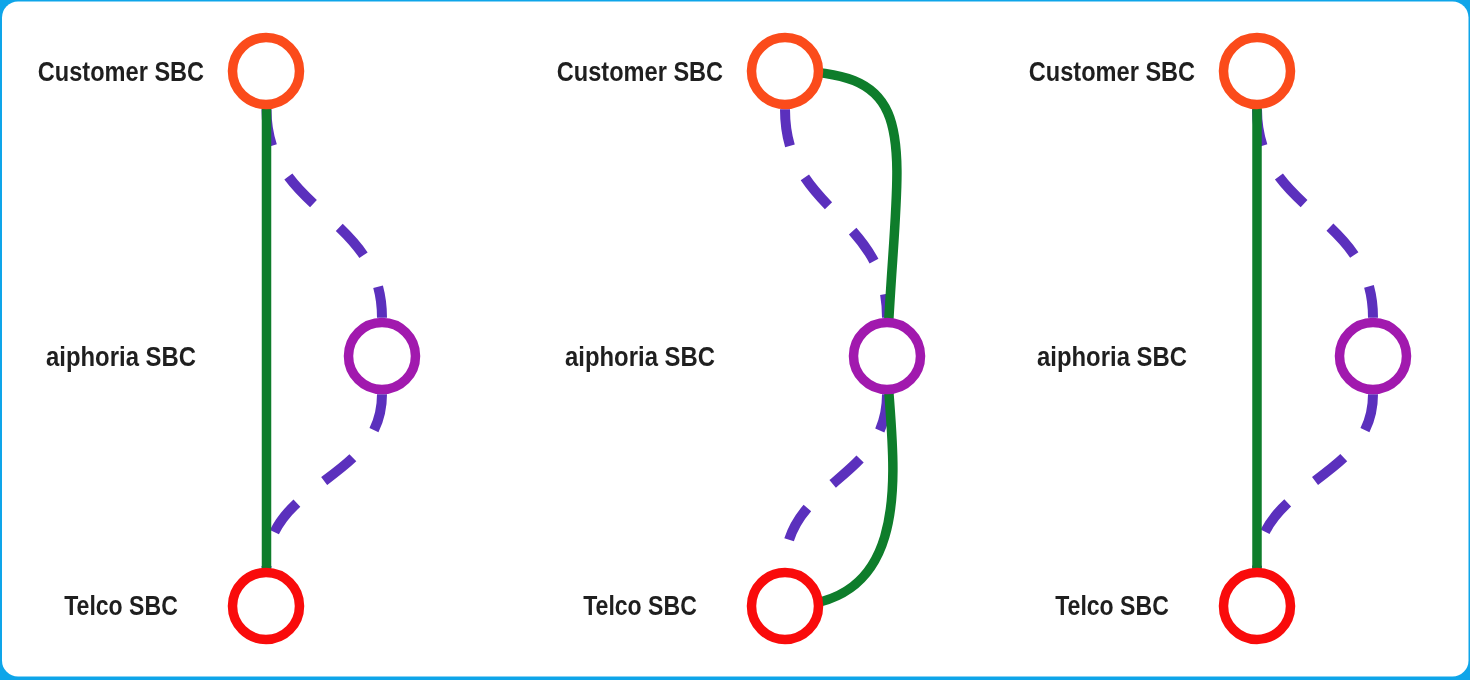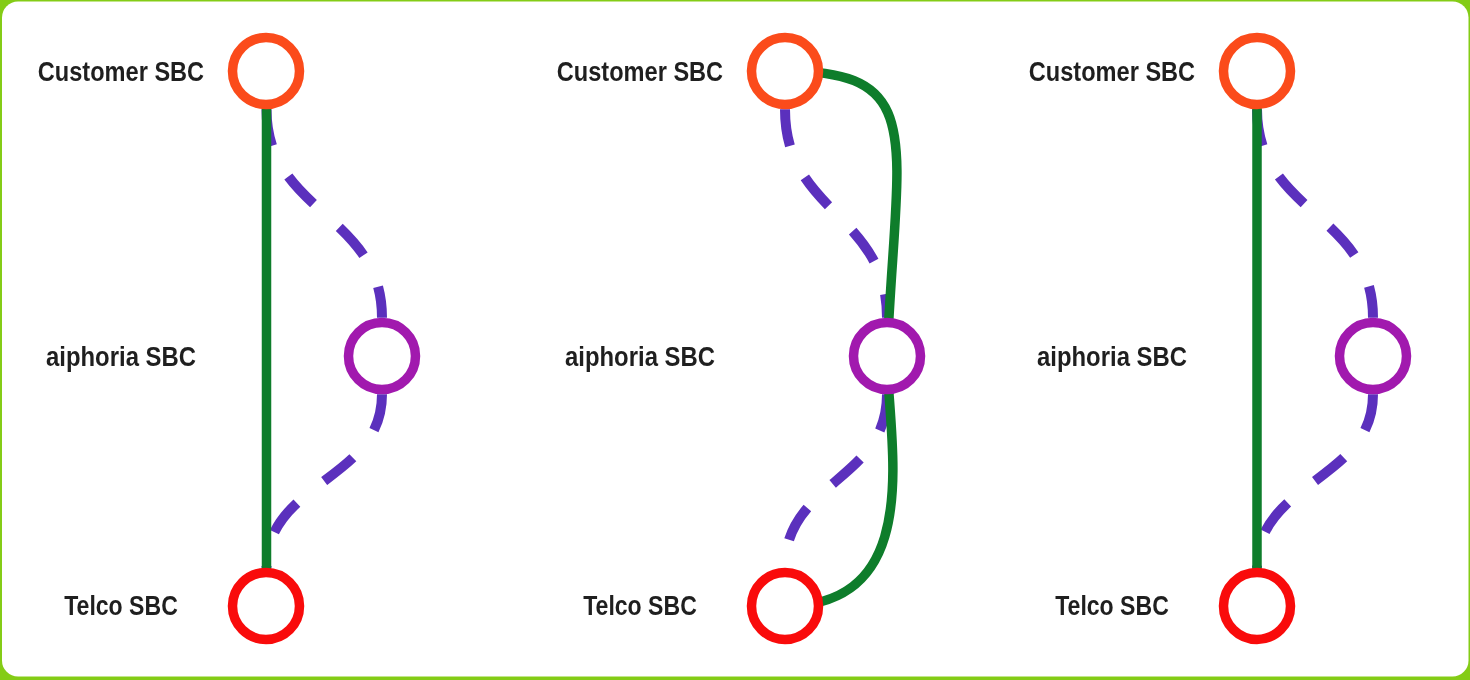--- a/index.html
+++ b/index.html
@@ -1,16 +1,16 @@
 <!DOCTYPE html>
 <html><head>
 <meta charset="utf-8">
 <style>
   html,body{margin:0;padding:0;background:#000;}
-  .wrap{position:relative;width:1470px;height:680px;background:#84cc16;overflow:hidden;}
+  .wrap{position:relative;width:1470px;height:680px;background:#0ea5e9;overflow:hidden;}
   svg{display:block;}
   text{font-family:"Liberation Sans",sans-serif;font-weight:bold;fill:#1f1f1f;}
 </style>
 </head>
 <body>
 <div class="wrap">
 <svg width="1470" height="680" viewBox="0 0 1470 680">
   <rect x="2" y="1.5" width="1466.5" height="675" rx="16" ry="16" fill="#ffffff"></rect>
 
   <g>

